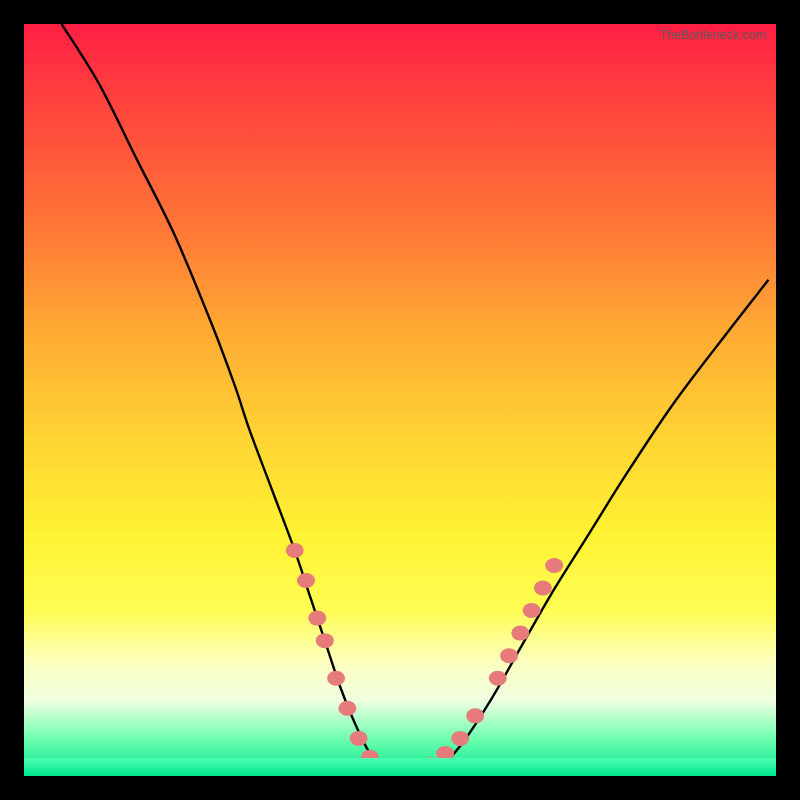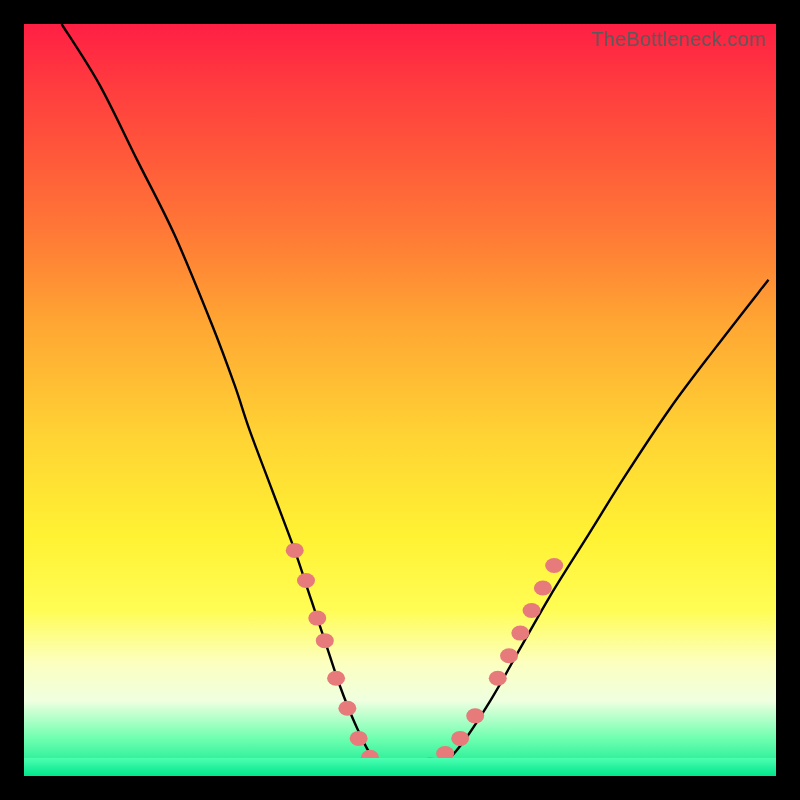--- a/index.html
+++ b/index.html
@@ -30,21 +30,21 @@
       #efffe0 90%,
       #6fffb0 95%,
       #00e58c 100%
     );
   }
   .watermark {
     position: absolute;
     top: 4px;
     right: 10px;
     color: #5a5a5a;
-    font-size: 20px;
+    font-size: 12px;
     font-weight: 500;
     letter-spacing: 0.2px;
     z-index: 5;
   }
   svg.curve {
     position: absolute;
     left: 0;
     top: 0;
     width: 752px;
     height: 752px;

